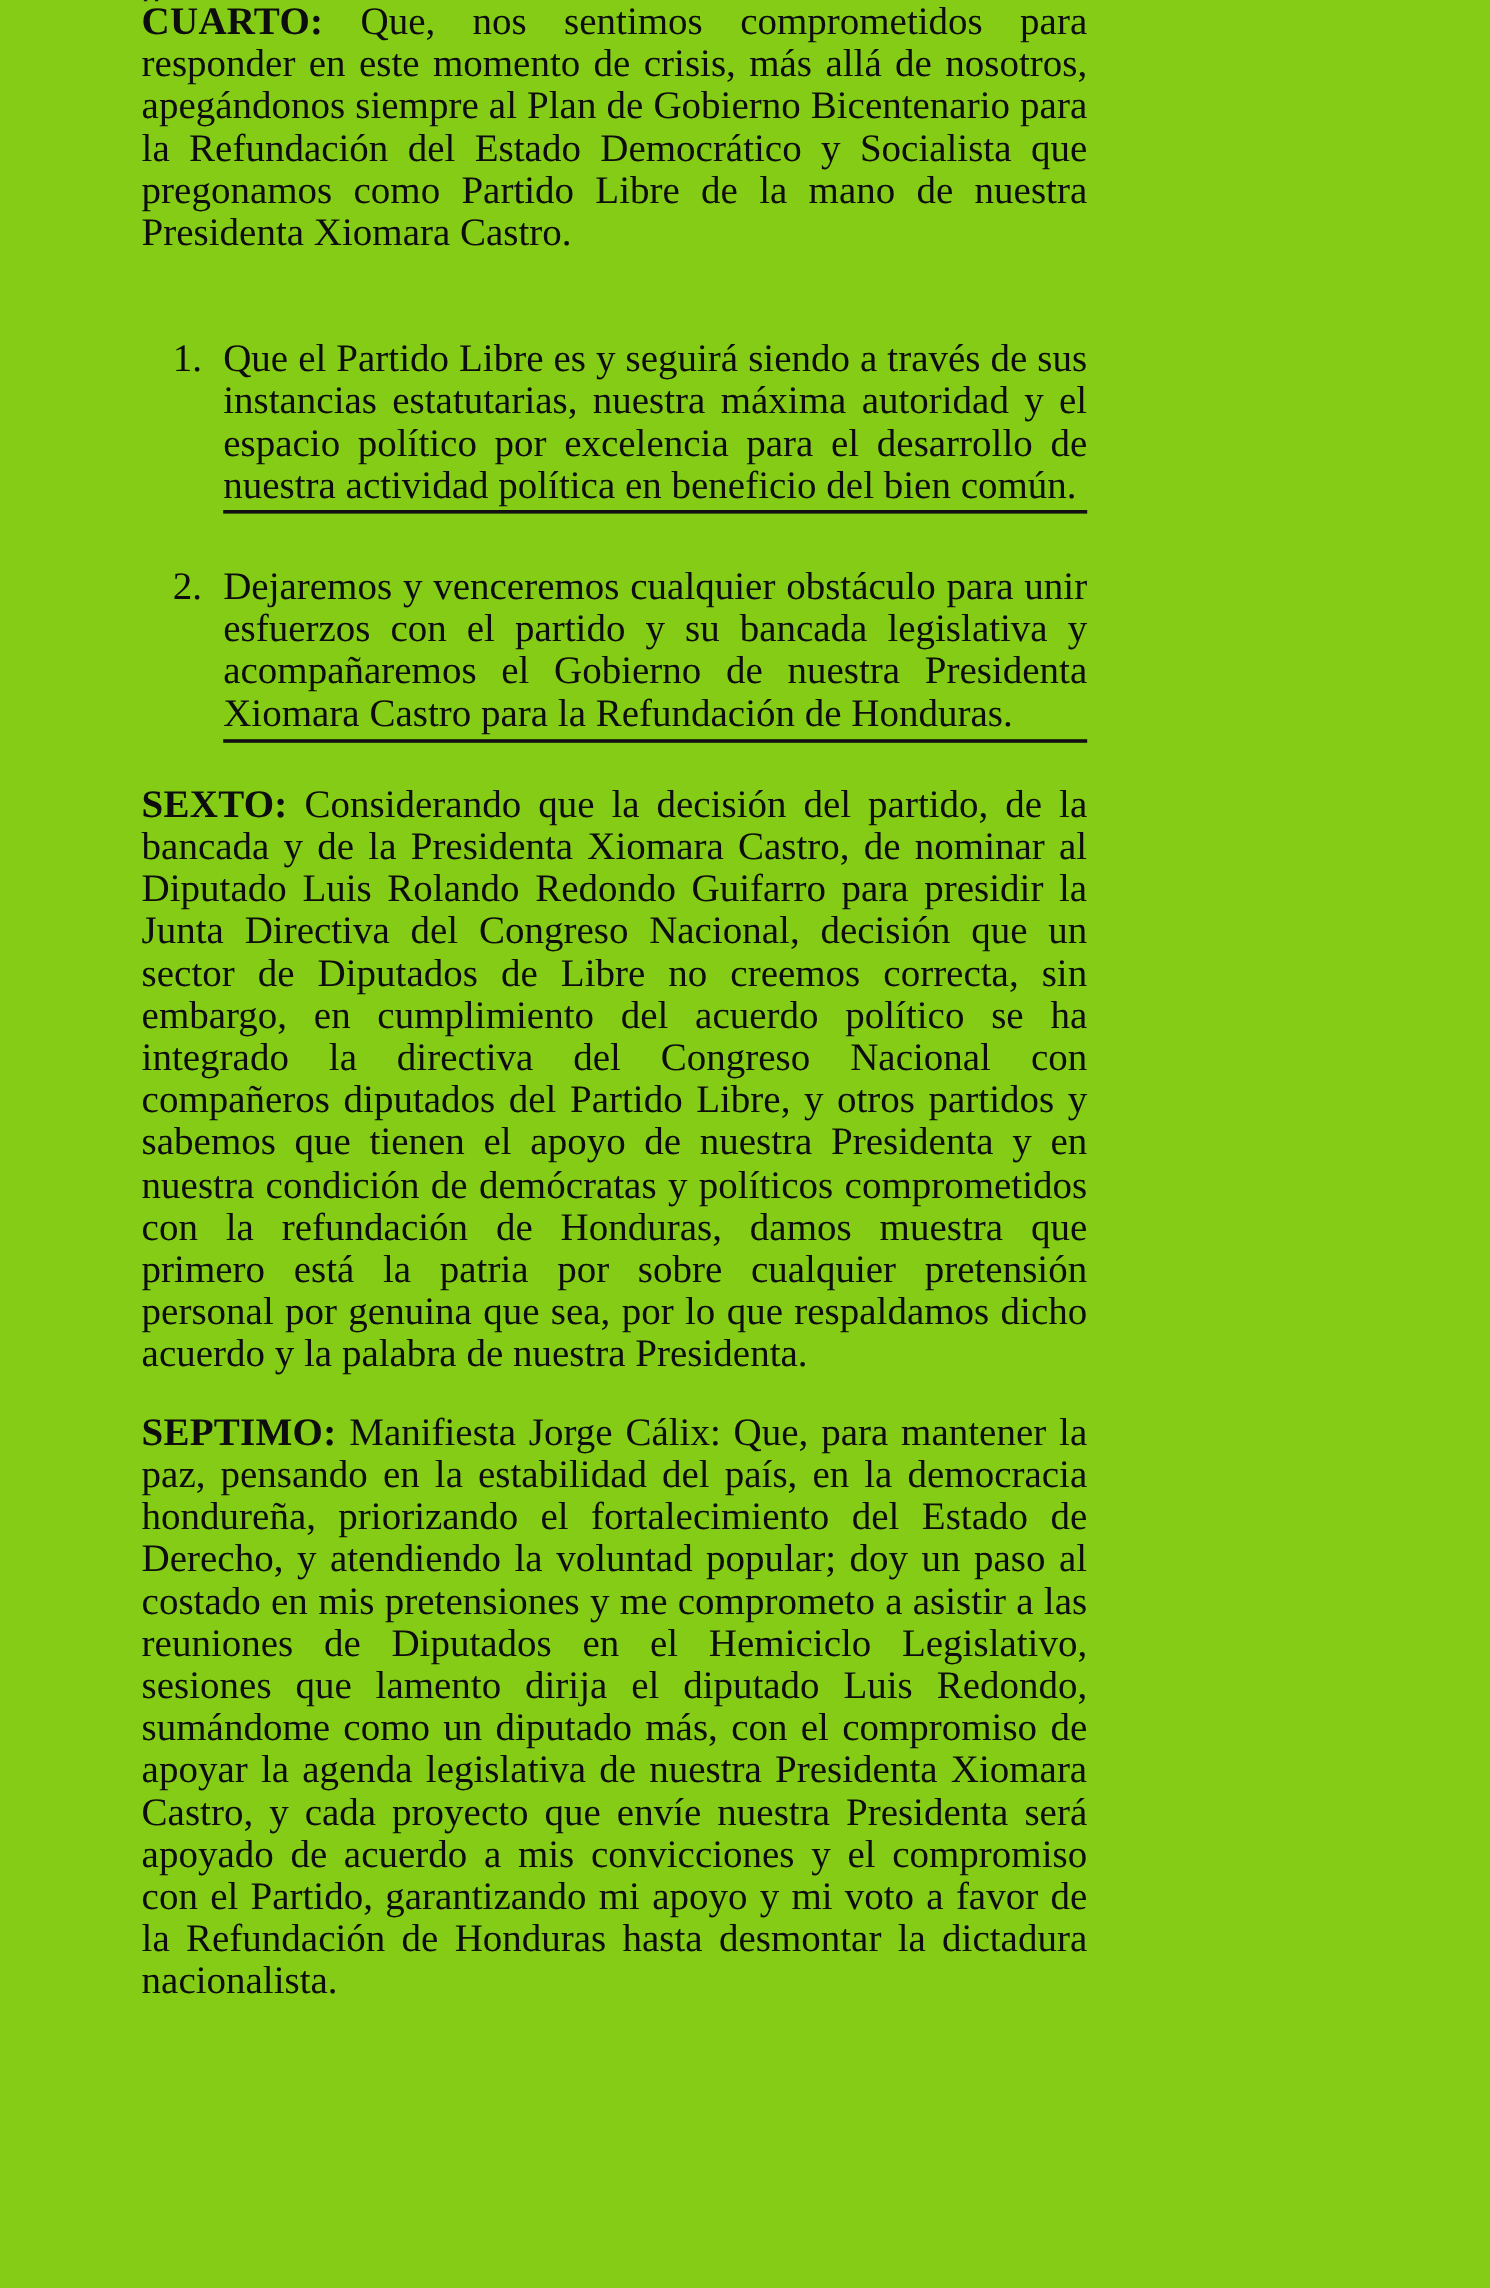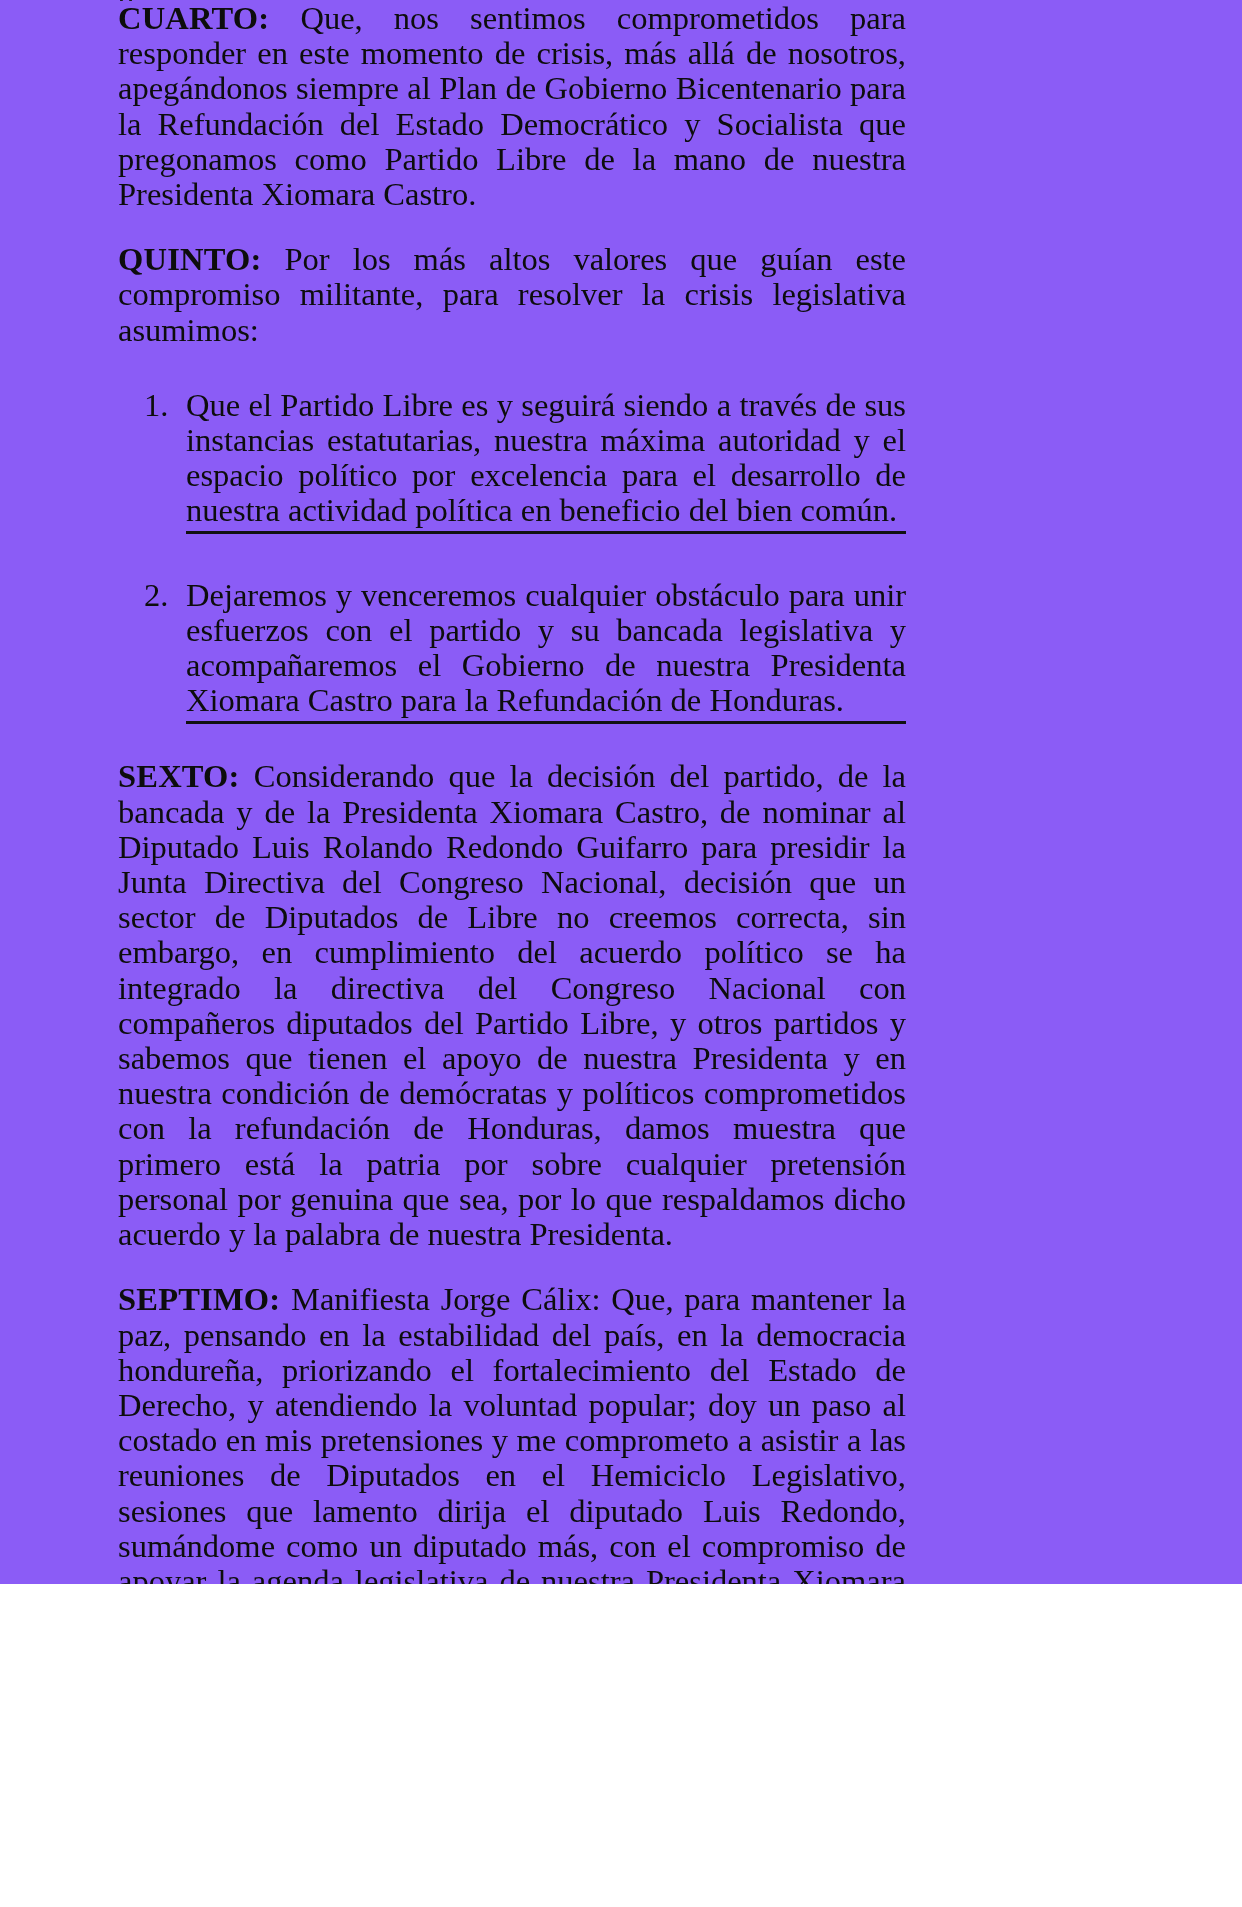--- a/index.html
+++ b/index.html
@@ -13,22 +13,22 @@
     overflow: hidden;
     font-family: "Liberation Serif", "DejaVu Serif", serif;
     color: #000000;
     position: relative;
   }
   #page {
     position: absolute;
     left: 0;
     top: 0;
     width: 1242px;
-    height: 1584px;
-    background: #8b5cf6;
+    height: 1907px;
+    background: #84cc16;
     overflow: hidden;
     text-decoration: underline;
   }
   
   #column {
     position: absolute;
     left: 118px;
     top: -16px;
     width: 788px;
   }
@@ -107,21 +107,20 @@
 
 <div id="page">
   <div id="column">
 
     <div class="cut-top">g</div>
 
     <p class="para"><b class="lead">CUARTO:</b><span> Que, nos sentimos comprometidos para responder en este momento de crisis, más allá de nosotros, apegándonos siempre al Plan de Gobierno Bicentenario para la Refundación del Estado Democrático y Socialista que pregonamos como Partido Libre de la mano de nuestra Presidenta Xiomara Castro.</span></p>
 
     <div class="gap-md"></div>
 
-    <p class="para lastline-natural"><b class="lead">QUINTO:</b><span> Por los más altos valores que guían este compromiso militante, para resolver la crisis legislativa asumimos:</span></p>
 
     <ol class="numlist">
       <li>
         <span class="marker">1.</span>
         <span class="itemtext">Que el Partido Libre es y seguirá siendo a través de sus instancias estatutarias, nuestra máxima autoridad y el espacio político por excelencia para el desarrollo de nuestra actividad política en beneficio del bien común.</span>
       </li>
       <hr class="rule">
       <div class="list-gap"></div>
       <li>
         <span class="marker">2.</span>

